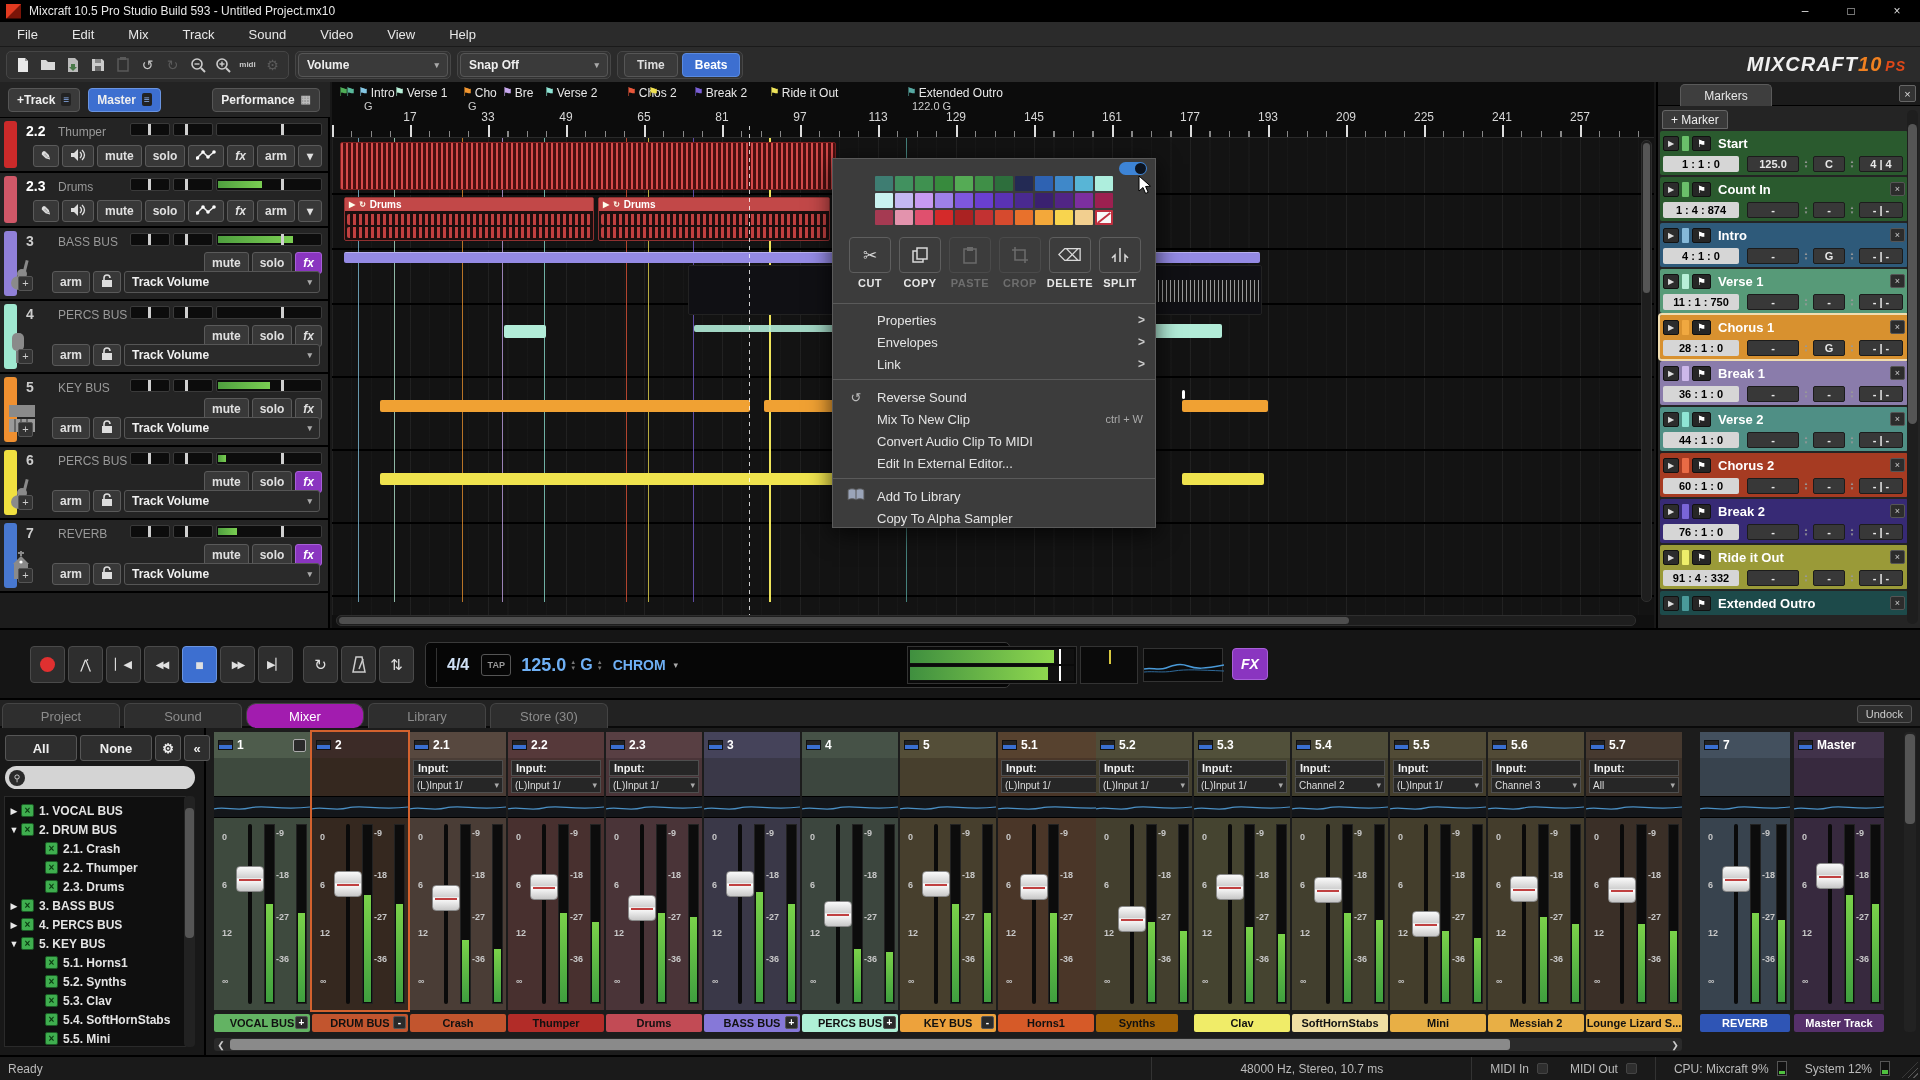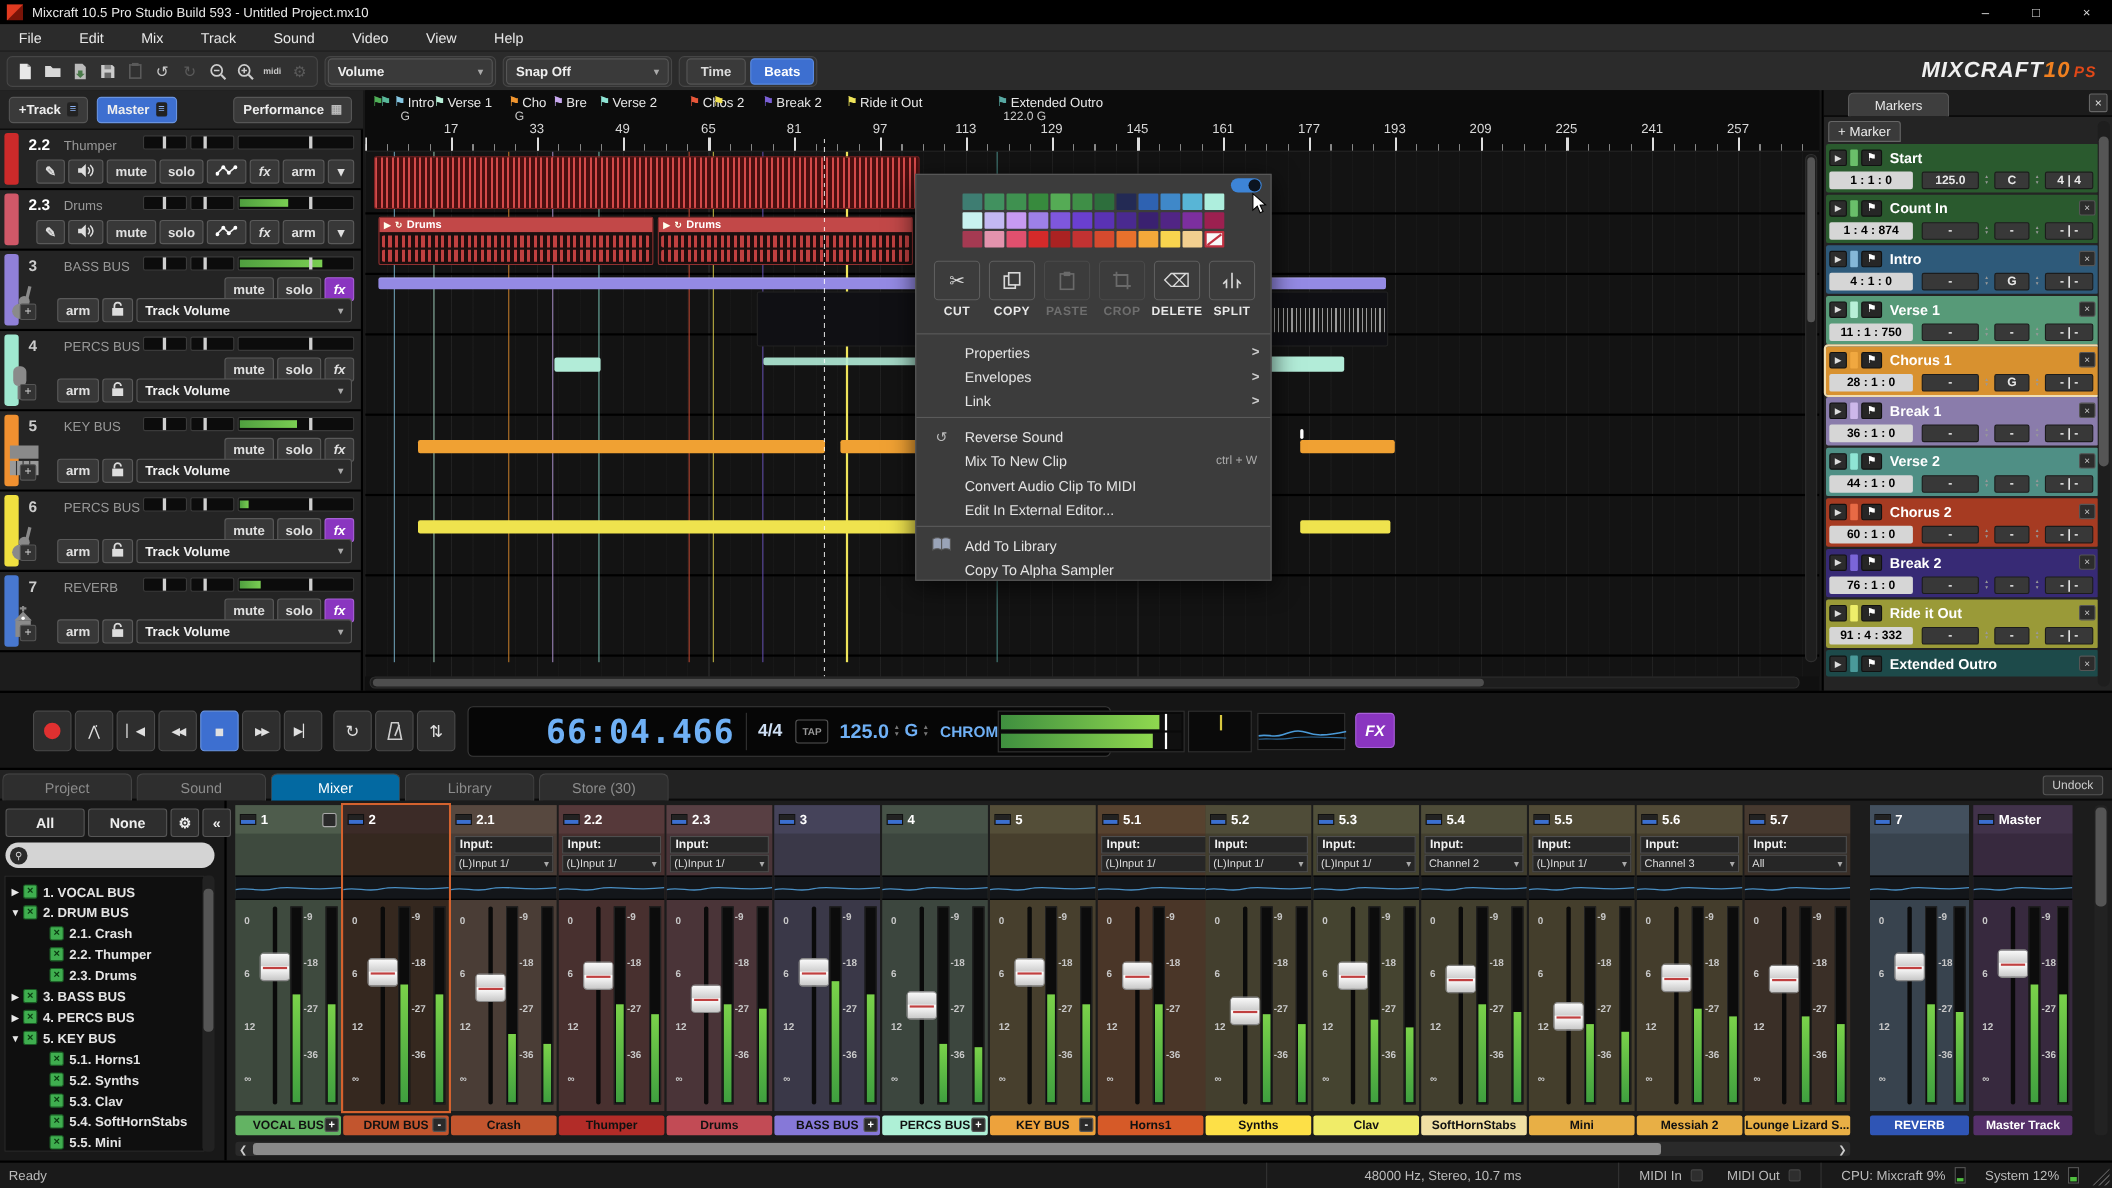--- a/index.html
+++ b/index.html
@@ -163,21 +163,21 @@
   .peak { position:absolute; top:0; bottom:0; width:2px; background:#fff; }
   #clipbox { position:absolute; left:1080px; top:16px; width:58px; height:38px; background:#0a0a0a; border:1px solid #333; }
   #clipbox .ytick { position:absolute; left:28px; top:3px; width:2px; height:14px; background:#d8c840; }
   #wavebox { position:absolute; left:1143px; top:18px; width:80px; height:34px; background:#0a0a0a; border:1px solid #333; }
   #fxbtn { position:absolute; left:1232px; top:18px; width:36px; height:32px; background:#8a35c0; border:1px solid #a860d8; border-radius:4px; color:#fff; font-weight:bold; font-style:italic; font-size:14px; display:flex; align-items:center; justify-content:center; }
 
   
   #tabbar { position:absolute; left:0; top:700px; width:1920px; height:28px; background:#222; border-bottom:2px solid #0a0a0a; }
   #tabs { position:absolute; left:2px; top:3px; display:flex; gap:4px; }
   .tab { width:118px; height:25px; background:#2e2e2e; border:1px solid #444; border-bottom:none; border-radius:6px 6px 0 0; color:#8c8c8c; font-size:13px; display:flex; align-items:center; justify-content:center; }
-  .tab.active { background:#0369a1; color:#fff; }
+  .tab.active { background:#a21caf; color:#fff;border-radius:10px; }
   #undock { position:absolute; right:8px; top:5px; height:18px; padding:0 8px; border:1px solid #555; border-radius:3px; color:#ccc; font-size:11px; display:flex; align-items:center; background:#2e2e2e; }
 
   
   #mixer { position:absolute; left:0; top:728px; width:1920px; height:327px; background:#1c1c1c; }
   #mixleft { position:absolute; left:0; top:0; width:206px; height:327px; background:#181818; border-right:2px solid #000; }
   #mixfilters { position:absolute; left:5px; top:7px; display:flex; gap:3px; }
   .mfbtn { height:26px; background:#2e2e2e; border:1px solid #565656; border-radius:3px; color:#eee; font-size:13px; font-weight:bold; display:flex; align-items:center; justify-content:center; }
   #mixsearch { position:absolute; left:5px; top:38px; width:190px; height:23px; background:#d4d4d4; border-radius:12px; display:flex; align-items:center; padding-left:4px; }
   #mixsearch .mag { width:16px; height:16px; border-radius:50%; background:#2a2a2a; color:#d4d4d4; font-size:9px; display:flex; align-items:center; justify-content:center; }
   #tree { position:absolute; left:4px; top:68px; width:182px; bottom:8px; background:#0f0f0f; border:1px solid #2a2a2a; overflow:hidden; padding-top:4px; }
@@ -1164,21 +1164,20 @@
       <div class="trbtn">↻</div>
       <div class="trbtn">
           <svg width="16" height="17">
             <path d="M5 1 h6 l3 15 h-12 z" fill="none" stroke="#ccc" stroke-width="1.5"></path>
             <line x1="8" y1="13" x2="12" y2="3" stroke="#ccc" stroke-width="1.5"></line>
           </svg>
         </div>
       <div class="trbtn">⇅</div>
     </div>
     <div id="lcd">
-      <div id="lcdtime">66:04.466</div>
       <div class="lcddiv"></div>
       <div id="lcdsig">4/4</div>
       <div id="tapbtn">TAP</div>
       <div id="lcdtempo">125.0</div>
       <div class="lcdspin">
           <span>▲</span>
           <span>▼</span>
         </div>
       <div id="lcdkey">G</div>
       <div class="lcdspin">
@@ -1615,21 +1614,21 @@
             <div class="groove"></div>
             <div class="fhandle" style="top: 88px;"></div>
             <div class="mbar" style="left: 50px;">
               <div class="mfill" style="height: 45%;"></div>
             </div>
             <div class="mbar" style="right: 3px;">
               <div class="mfill" style="height: 40%;"></div>
             </div>
           </div>
         </div>
-        <div class="slabel" style="left: 1096px; width: 96px; top: 286px; background: #fde047;">Synths</div>
+        <div class="slabel" style="left: 1096px; width: 82px; top: 286px; background: #a16207;">Synths</div>
         <div class="strip" style="left: 1194px; width: 96px; background: rgb(69, 68, 48);">
           <div class="shdr" style="background: rgb(81, 80, 58);">
             <div class="chicon"></div>
             <div class="chid">5.3</div>
           </div>
           <div class="sinput" style="background: rgb(69, 68, 48);">
             <div class="inlbl">Input:</div>
             <div class="insel">
               <div>(L)Input 1/</div>
               <div class="chev">▾</div>

